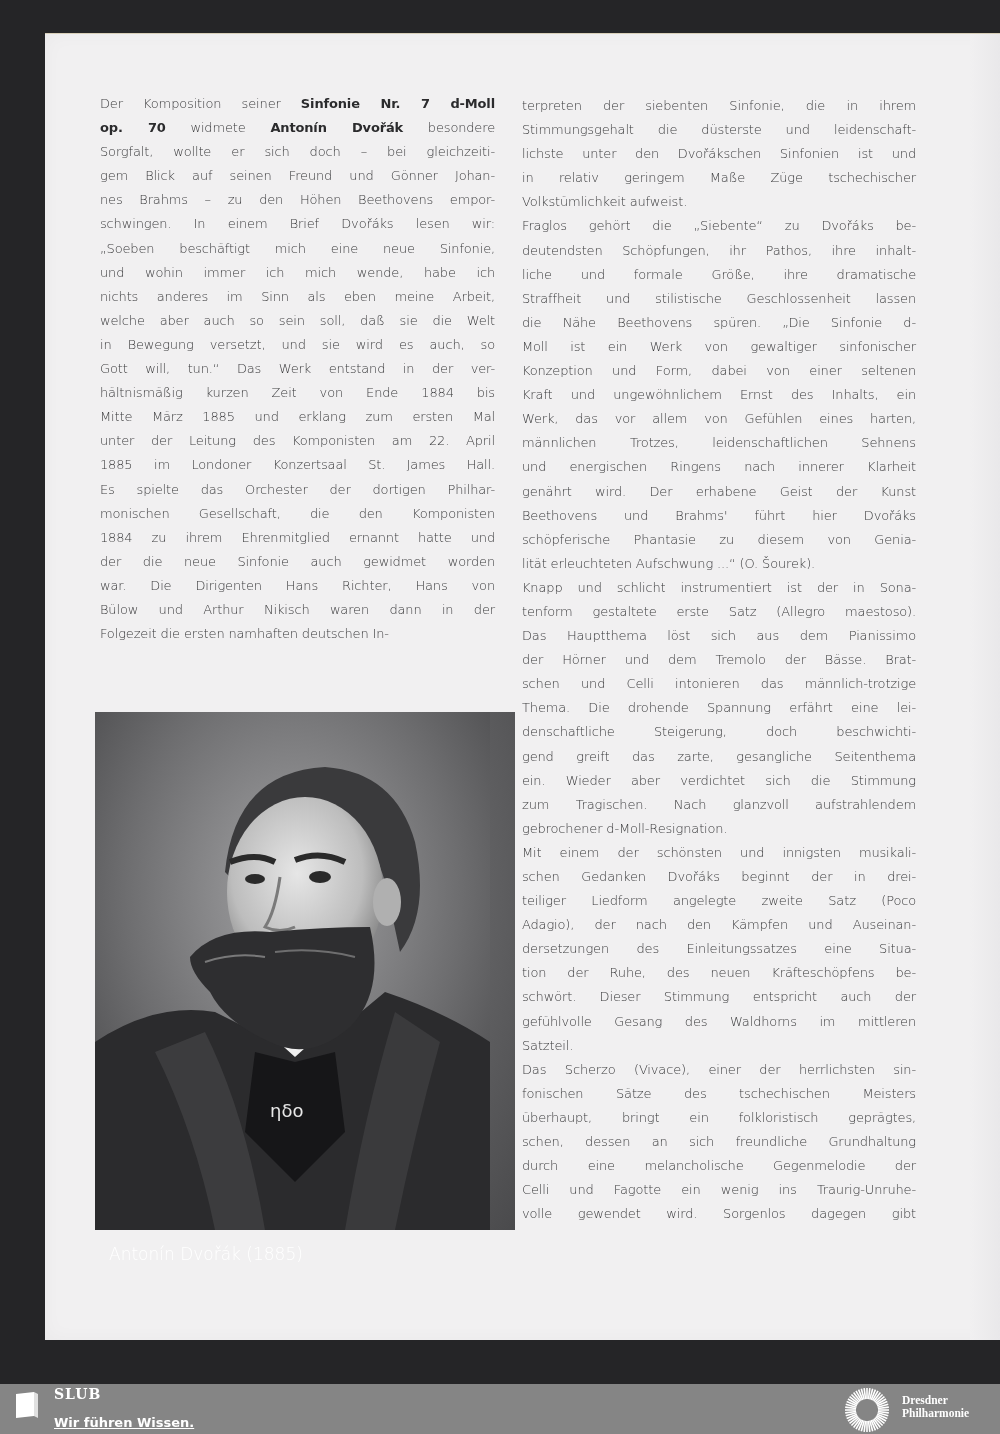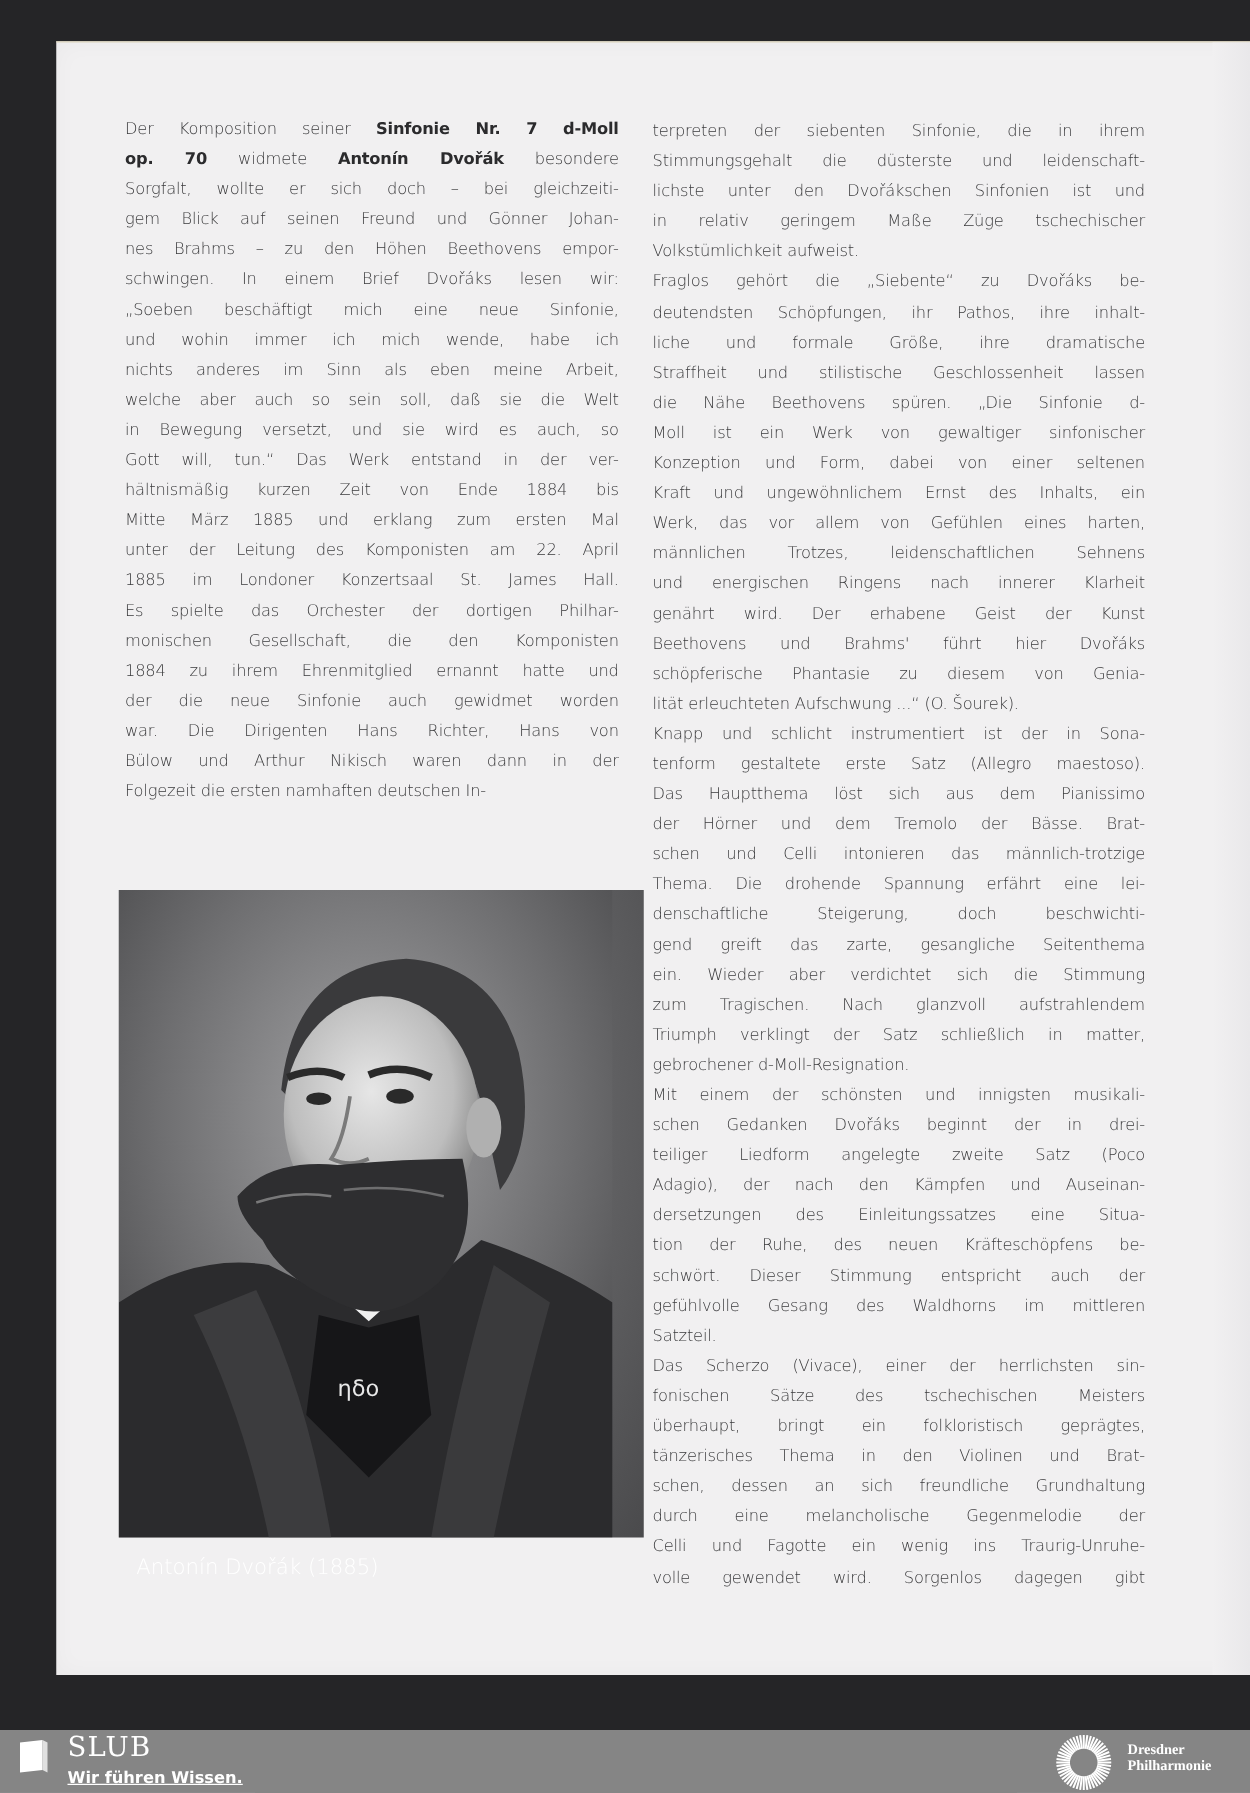--- a/index.html
+++ b/index.html
@@ -48,22 +48,22 @@
       position: absolute; left: 109px; top: 1244px;
       color: #ffffff; font-size: 17px; font-weight: 300;
     }
     .footer {
       position: absolute; left: 0; top: 1384px; width: 1000px; height: 50px;
       background: #858585;
     }
     .slub-logo-icon { position: absolute; left: 12px; top: 1390px; }
     .slub-name {
       position: absolute; left: 54px; top: 1386px;
-      color: #ffffff; font-family: "DejaVu Serif", serif; font-weight: normal;
-      font-size: 22px; letter-spacing: 1px;
+      color: #ffffff; font-family: "DejaVu Serif", serif; font-weight: bold;
+      font-size: 14px; letter-spacing: 1px;
     }
     .slub-tagline {
       position: absolute; left: 54px; top: 1415px;
       color: #ffffff; font-size: 13px; font-weight: bold; text-decoration: underline;
     }
     .dp-logo-icon { position: absolute; left: 840px; top: 1386px; }
     .dp-name {
       position: absolute; left: 902px; top: 1394px;
       color: #ffffff; font-family: Liberation Serif, serif; font-weight: bold;
       font-size: 11.5px; line-height: 13px;
@@ -127,35 +127,33 @@
     <span class="line">Knapp und schlicht instrumentiert ist der in Sona-</span>
     <span class="line">tenform gestaltete erste Satz (Allegro maestoso).</span>
     <span class="line">Das Hauptthema löst sich aus dem Pianissimo</span>
     <span class="line">der Hörner und dem Tremolo der Bässe. Brat-</span>
     <span class="line">schen und Celli intonieren das männlich-trotzige</span>
     <span class="line">Thema. Die drohende Spannung erfährt eine lei-</span>
     <span class="line">denschaftliche Steigerung, doch beschwichti-</span>
     <span class="line">gend greift das zarte, gesangliche Seitenthema</span>
     <span class="line">ein. Wieder aber verdichtet sich die Stimmung</span>
     <span class="line">zum Tragischen. Nach glanzvoll aufstrahlendem</span>
-    <span class="line">Triumph verklingt der Satz schließlich in matter,</span>
     <span class="line last">gebrochener d-Moll-Resignation.</span>
     <span class="line">Mit einem der schönsten und innigsten musikali-</span>
     <span class="line">schen Gedanken Dvořáks beginnt der in drei-</span>
     <span class="line">teiliger Liedform angelegte zweite Satz (Poco</span>
     <span class="line">Adagio), der nach den Kämpfen und Auseinan-</span>
     <span class="line">dersetzungen des Einleitungssatzes eine Situa-</span>
     <span class="line">tion der Ruhe, des neuen Kräfteschöpfens be-</span>
     <span class="line">schwört. Dieser Stimmung entspricht auch der</span>
     <span class="line">gefühlvolle Gesang des Waldhorns im mittleren</span>
     <span class="line last">Satzteil.</span>
     <span class="line">Das Scherzo (Vivace), einer der herrlichsten sin-</span>
     <span class="line">fonischen Sätze des tschechischen Meisters</span>
     <span class="line">überhaupt, bringt ein folkloristisch geprägtes,</span>
-    <span class="line">tänzerisches Thema in den Violinen und Brat-</span>
     <span class="line">schen, dessen an sich freundliche Grundhaltung</span>
     <span class="line">durch eine melancholische Gegenmelodie der</span>
     <span class="line">Celli und Fagotte ein wenig ins Traurig-Unruhe-</span>
     <span class="line">volle gewendet wird. Sorgenlos dagegen gibt</span>
   </div>
 
 <div class="photo">
   <svg width="395" height="518" viewBox="0 0 395 518">
     <defs>
       <radialGradient id="bg" cx="50%" cy="35%" r="70%">

